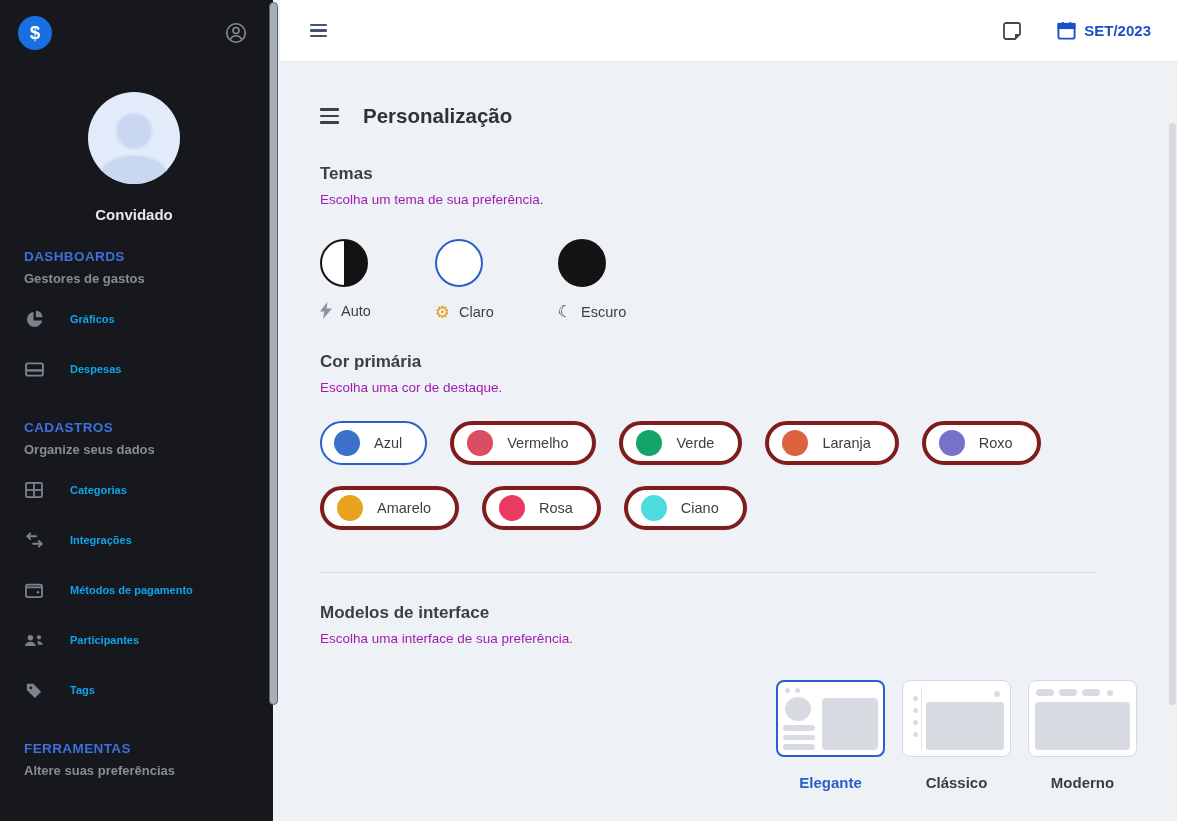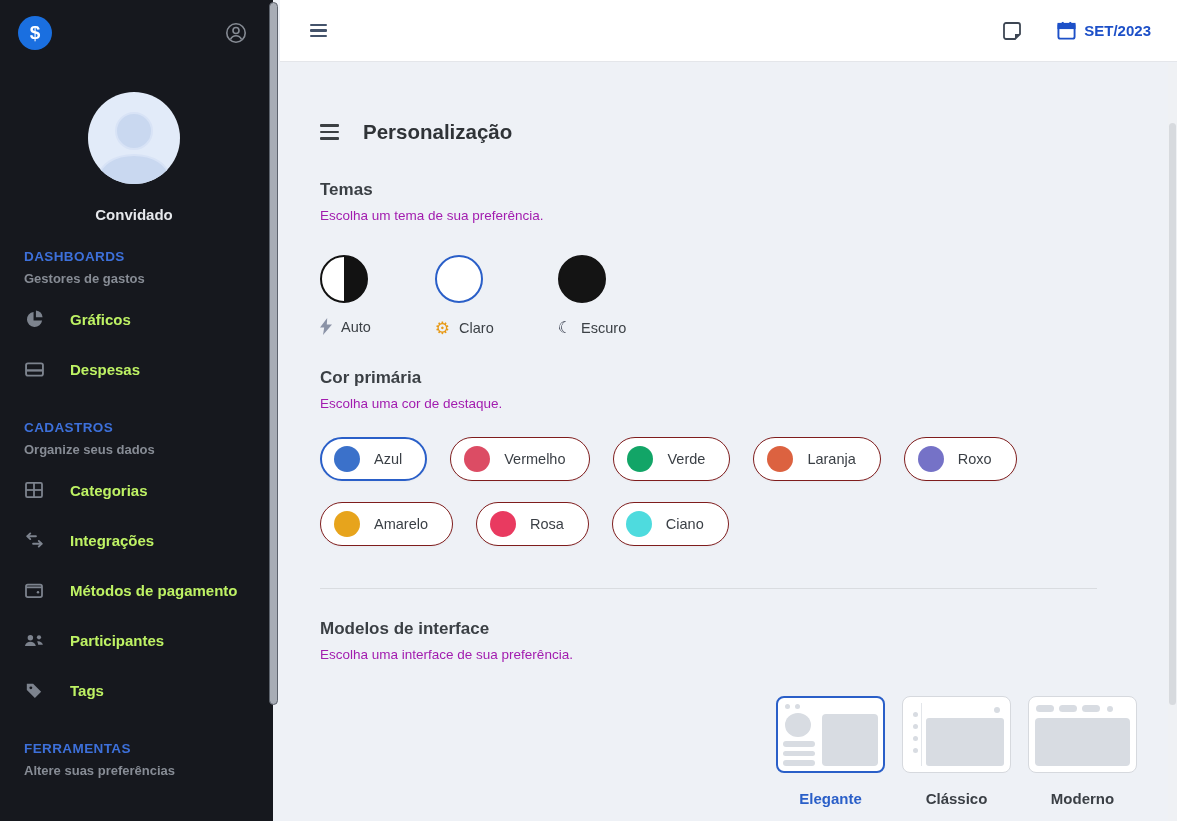--- a/index.html
+++ b/index.html
@@ -15,55 +15,55 @@
   .avatar-head { position:absolute; left:50%; top:20px; transform:translateX(-50%); width:38px; height:38px; border-radius:50%; background:#c9d8f0; border:2px solid #d8e3f6; }
   .avatar-body { position:absolute; left:50%; top:62px; transform:translateX(-50%); width:72px; height:46px; border-radius:50%; background:#c9d8f0; border:2px solid #d8e3f6; }
   .user-name { text-align:center; margin-top:22px; color:#e6e8ec; font-size:15px; font-weight:bold; }
   .nav { margin-top:24px; }
   .side-section { margin-top:26px; padding:0 24px; }
   .side-title { font-size:13.5px; font-weight:bold; color:#3d70da; letter-spacing:.4px; }
   .side-sub { font-size:13px; font-weight:bold; color:#878c95; margin-top:7px; }
   .side-items { margin-top:8px; }
   .side-item { height:50px; display:flex; align-items:center; gap:26px; cursor:pointer; }
   .side-item .ico { width:20px; display:flex; justify-content:center; color:#7d838e; }
-  .side-item .lbl { font-size:15px; font-weight:bold; color:#bef264; }
+  .side-item .lbl { font-size:11px; font-weight:bold; color:#0ea5e9; }
 
   
   .side-scroll { width:12px; min-width:12px; height:821px; background:linear-gradient(90deg,#16181e 0,#16181e 5px,#eef1f6 5px); position:relative; }
   .side-thumb { position:absolute; left:1px; top:2px; width:9px; height:703px; background:#a8adb6; border:1px solid #5d636d; border-radius:6px; }
 
   
   .main { flex:1; display:flex; flex-direction:column; position:relative; background:#eef1f6; }
   .topbar { height:62px; background:#fff; border-bottom:1px solid #e4e6ea; display:flex; align-items:center; justify-content:space-between; padding:0 26px 0 30px; }
   .burger { display:inline-flex; flex-direction:column; gap:3px; cursor:pointer; }
   .burger i { display:block; width:17px; height:2.5px; background:#44536b; border-radius:1px; }
   .topbar-right { display:flex; align-items:center; gap:34px; }
   .period { display:flex; align-items:center; gap:8px; color:#1d50c8; font-weight:bold; font-size:15px; cursor:pointer; }
 
-  .content { padding:34px 40px 0 40px; flex:1;margin-top:16px; }
+  .content { padding:34px 40px 0 40px; flex:1; }
   .page-head { display:flex; align-items:center; gap:24px; margin-top:8px; }
   .burger2 { display:inline-flex; flex-direction:column; gap:4px; cursor:pointer; }
   .burger2 i { display:block; width:19px; height:2.5px; background:#3c4043; border-radius:1px; }
   .page-title { font-size:20.5px; font-weight:bold; color:#2f3337; }
 
   .sec-title { font-size:17px; color:#3a3f44; margin-top:36px; }
   .sec-sub { font-size:13.5px; color:#a21caf; margin-top:8px; }
 
   .themes-row { display:flex; gap:64px; margin-top:32px; }
   .theme-opt { display:flex; flex-direction:column; cursor:pointer; }
   .theme-circle { width:48px; height:48px; border-radius:50%; }
   .tc-auto { background:linear-gradient(90deg,#ffffff 50%,#121212 50%); border:2.5px solid #121212; }
   .tc-claro { background:#fff; border:2px solid #2a5fc8; }
   .tc-escuro { background:#141414; border:2.5px solid #141414; }
   .theme-lab { display:flex; align-items:center; gap:9px; margin-top:15px; font-size:14.5px; color:#3c4146; }
   .gear-glyph { color:#e79a17; font-size:17px; font-family:"DejaVu Sans",sans-serif; }
   .moon-glyph { color:#1f2637; font-size:16px; font-family:"DejaVu Sans",sans-serif; }
 
   .chips { display:flex; flex-wrap:wrap; gap:21px 23px; margin-top:26px; max-width:790px; }
-  .chip { display:flex; align-items:center; gap:14px; height:44px; padding:0 24px 0 13px; background:#fff; border:1px solid #7f1d1d; border-radius:24px; cursor:pointer; box-shadow:0 1px 2px rgba(0,0,0,.03); }
+  .chip { display:flex; align-items:center; gap:14px; height:44px; padding:0 24px 0 13px; background:#fff; border:4px solid #7f1d1d; border-radius:24px; cursor:pointer; box-shadow:0 1px 2px rgba(0,0,0,.03); }
   .chip.selected { border:2px solid #2a5fc8; padding:0 23px 0 12px; }
   .chip .dot { width:26px; height:26px; border-radius:50%; }
   .chip .clabel { font-size:14.5px; color:#3a3f45; }
 
   .divider { border:none; border-top:1px solid #d9dce0; margin:42px 40px 0 0; }
 
   .models-row { display:flex; gap:17px; margin-top:34px;justify-content:flex-end; }
   .model { display:flex; flex-direction:column; align-items:center; cursor:pointer; }
   .model-card { width:109px; height:77px; background:#fff; border:1px solid #d6d9de; border-radius:8px; padding:6px; position:relative; }
   .model.selected .model-card { border:2px solid #2a5fc8; padding:5px; }

